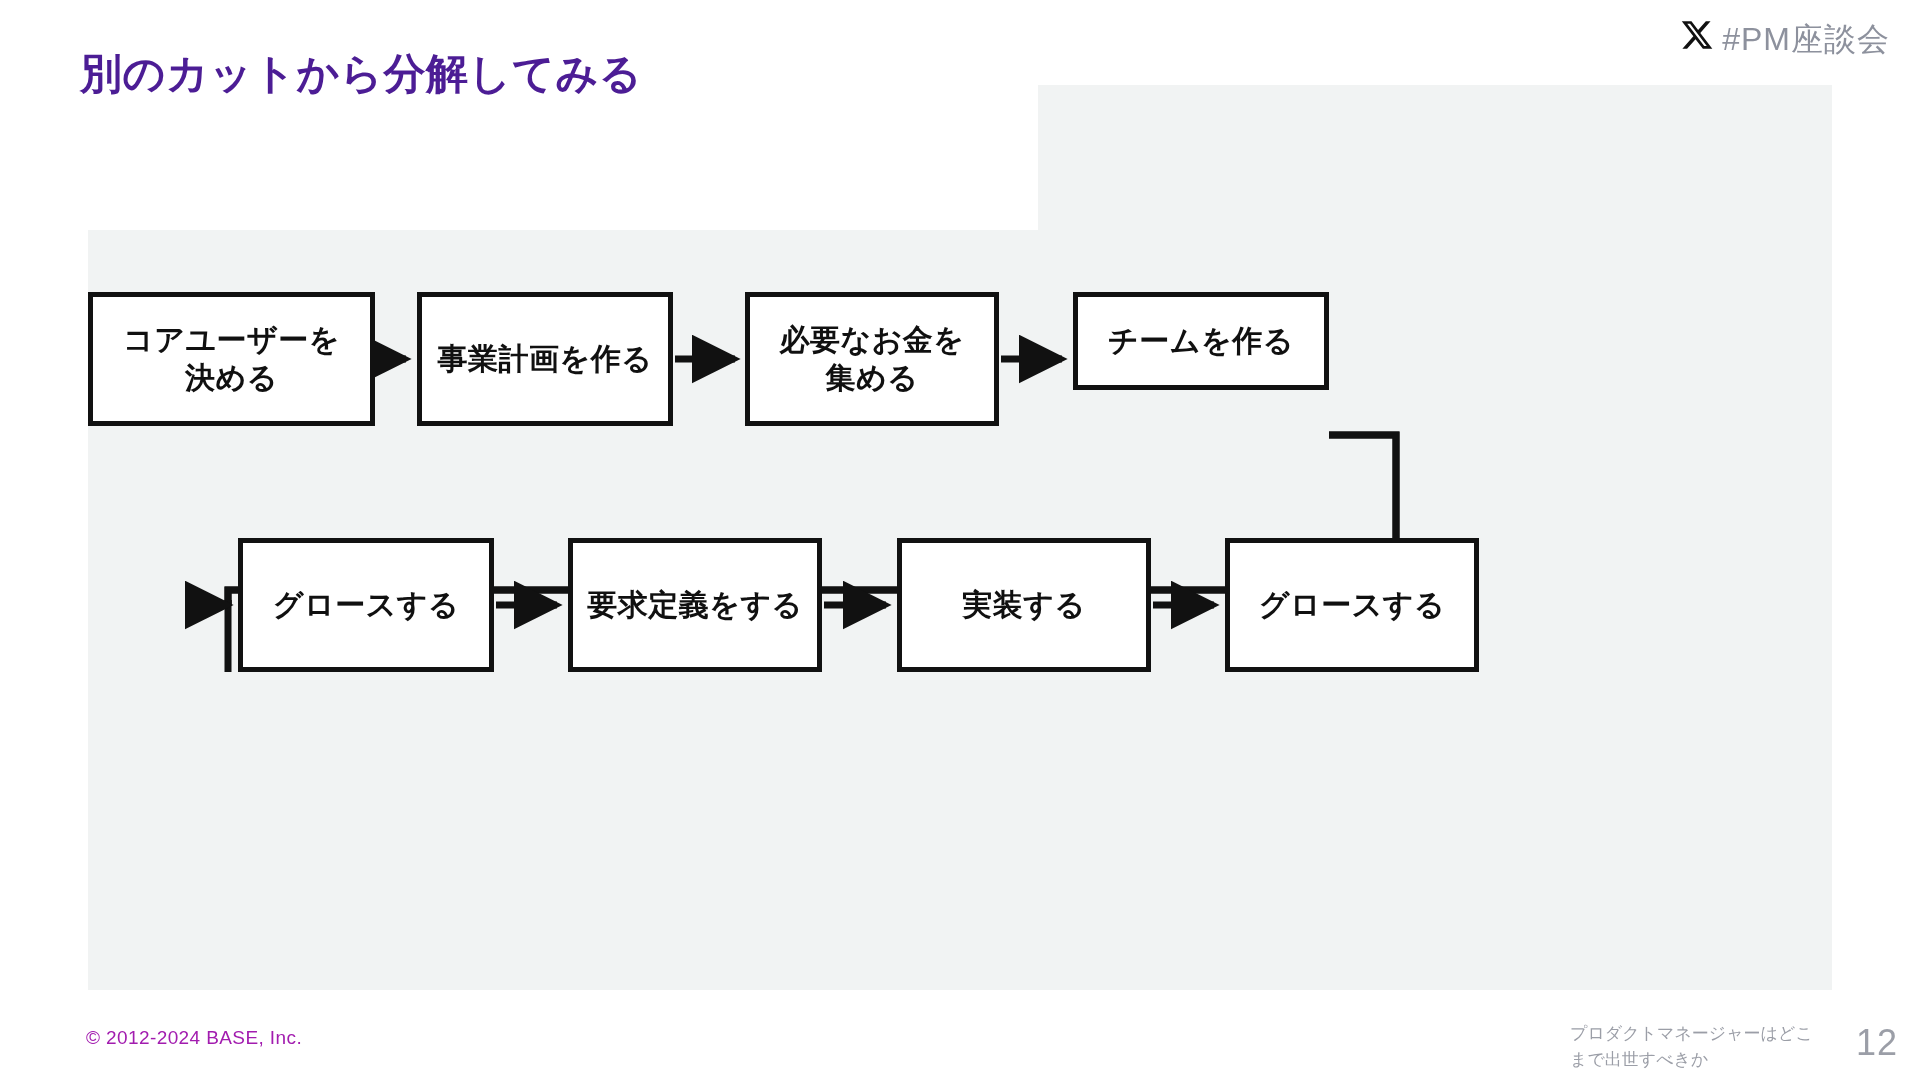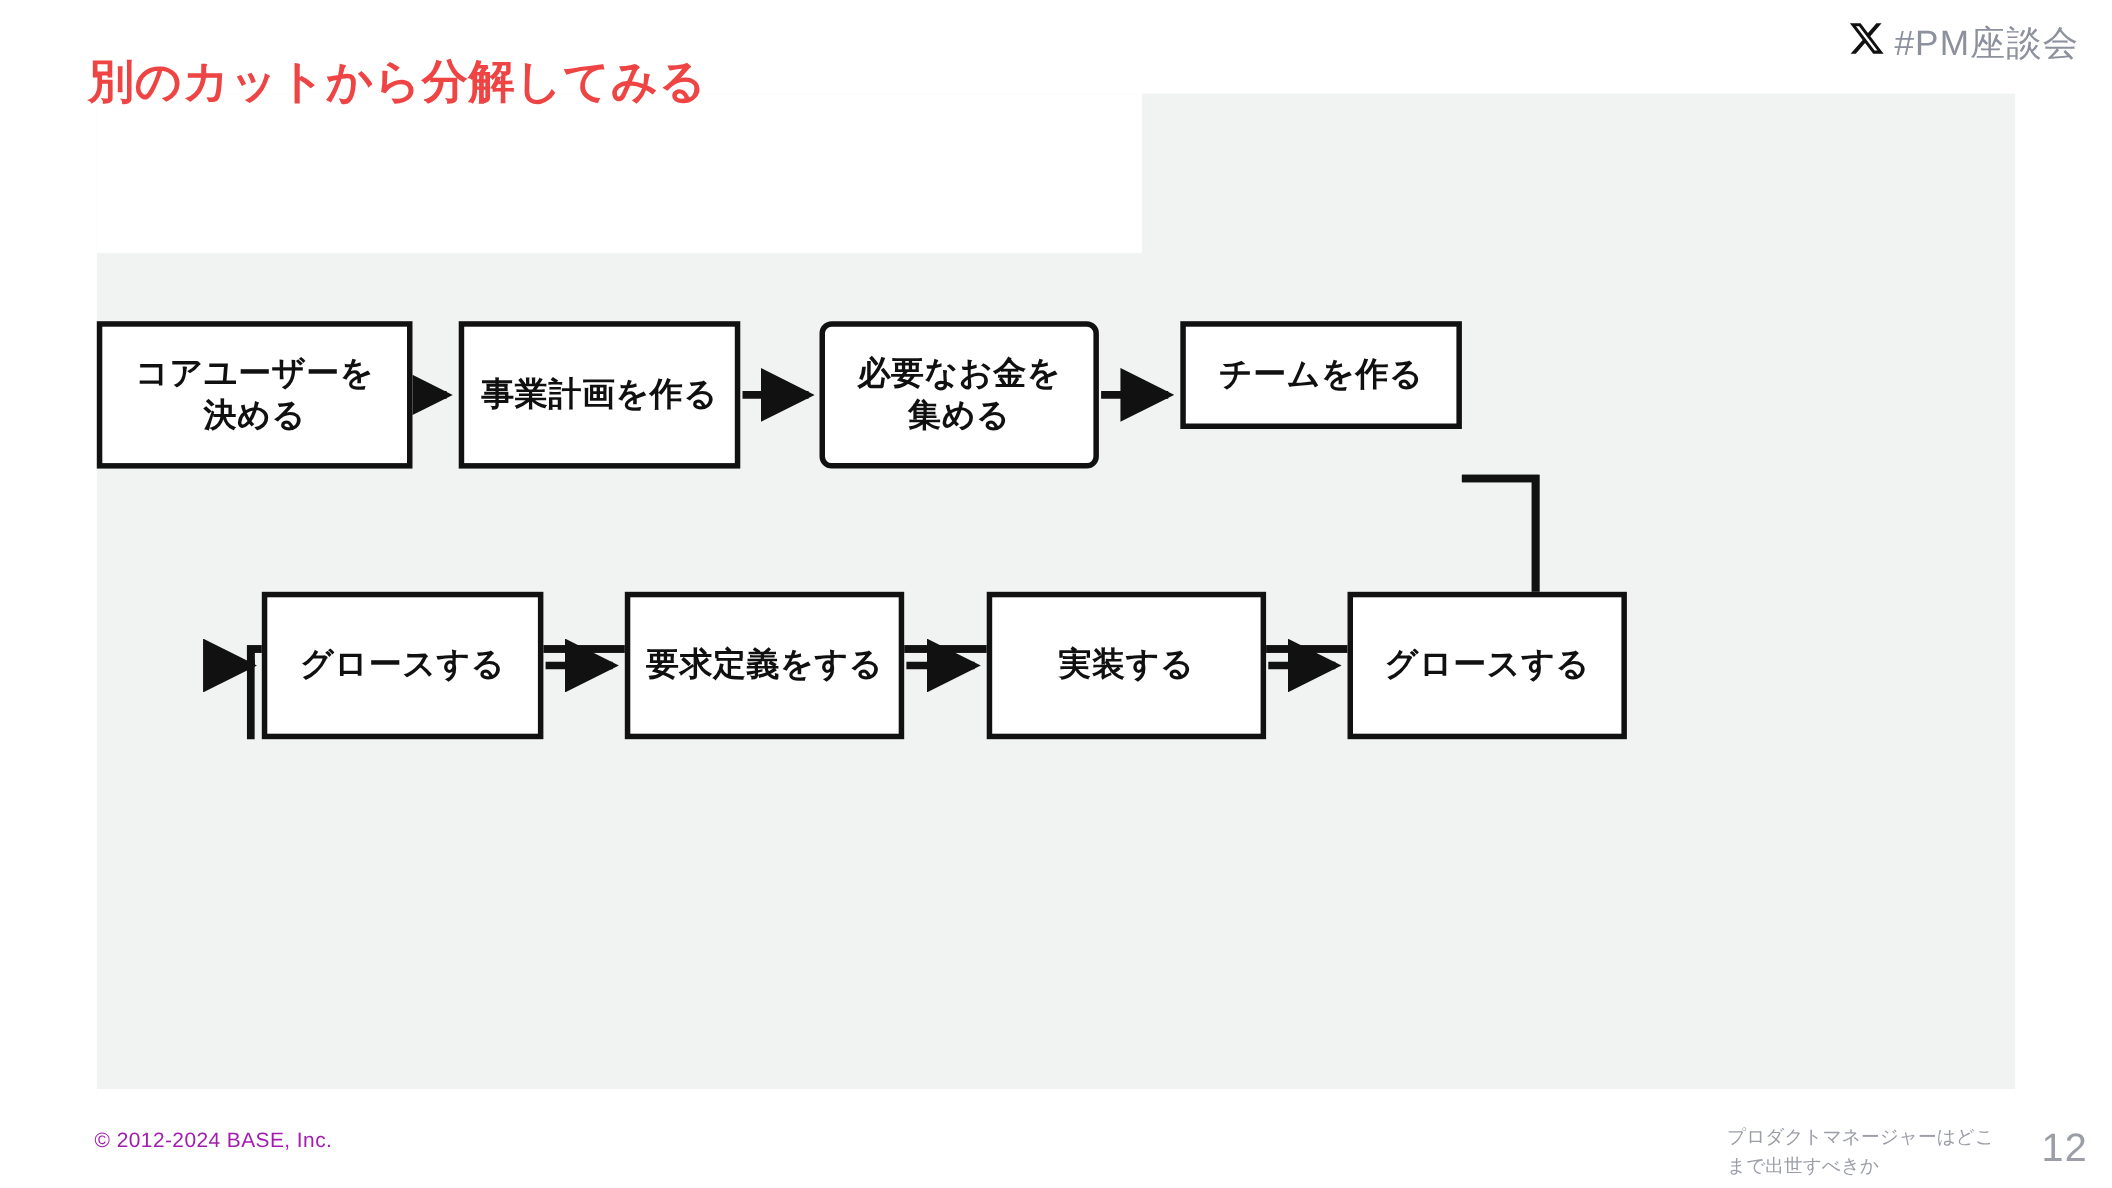--- a/index.html
+++ b/index.html
@@ -46,21 +46,21 @@
     background: #ffffff;
   }
 
   
   .slide-title {
     position: absolute;
     left: 80px;
     top: 46px;
     font-size: 42px;
     font-weight: 700;
-    color: #ef4444;
+    color: #4c1d95;
     letter-spacing: 0.5px;
     white-space: nowrap;
   }
 
   .hashtag-wrap {
     position: absolute;
     right: 30px;
     top: 18px;
     display: flex;
     align-items: flex-start;
@@ -193,21 +193,21 @@
       <span>
         <span>コアユーザーを</span><br>
         <span>決める</span>
       </span>
     </div>
 
     <div class="node" id="node-n2" style="left: 417px; top: 292px; width: 256px; height: 134px;">
       <span>事業計画を作る</span>
     </div>
 
-    <div class="node" id="node-n3" style="left: 745px; top: 292px; width: 254px; height: 134px; border-radius: 11px;">
+    <div class="node" id="node-n3" style="left: 745px; top: 292px; width: 254px; height: 134px;">
       <span>
         <span>必要なお金を</span><br>
         <span>集める</span>
       </span>
     </div>
 
     <div class="node" id="node-n4" style="left: 1073px; top: 292px; width: 256px; height: 98px;">
       <span>チームを作る</span>
     </div>
 

